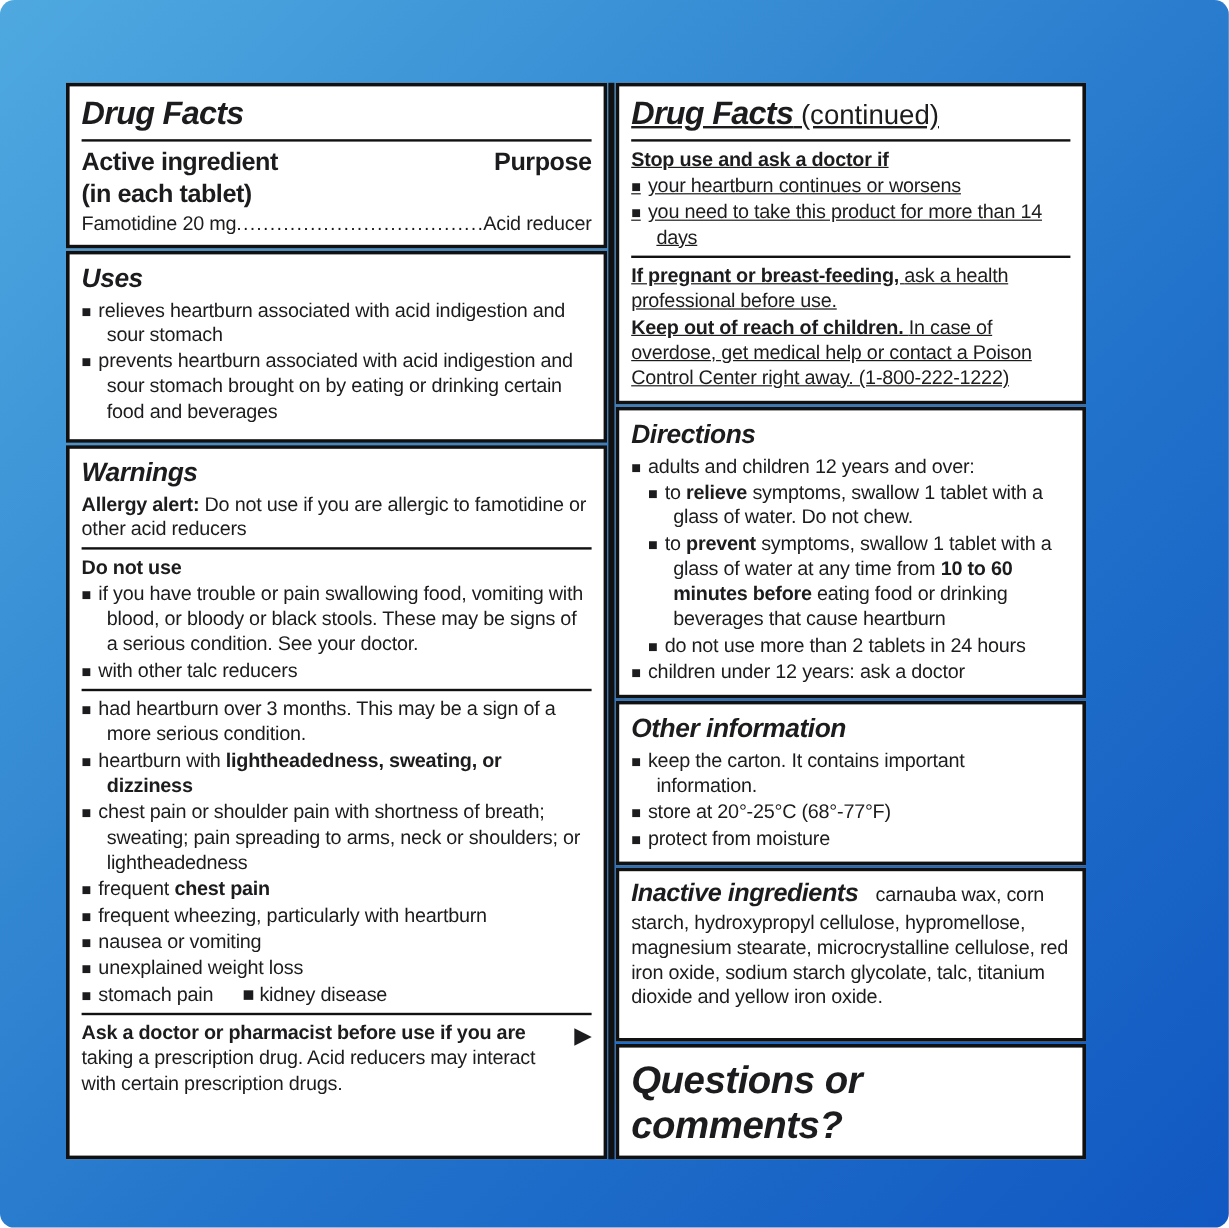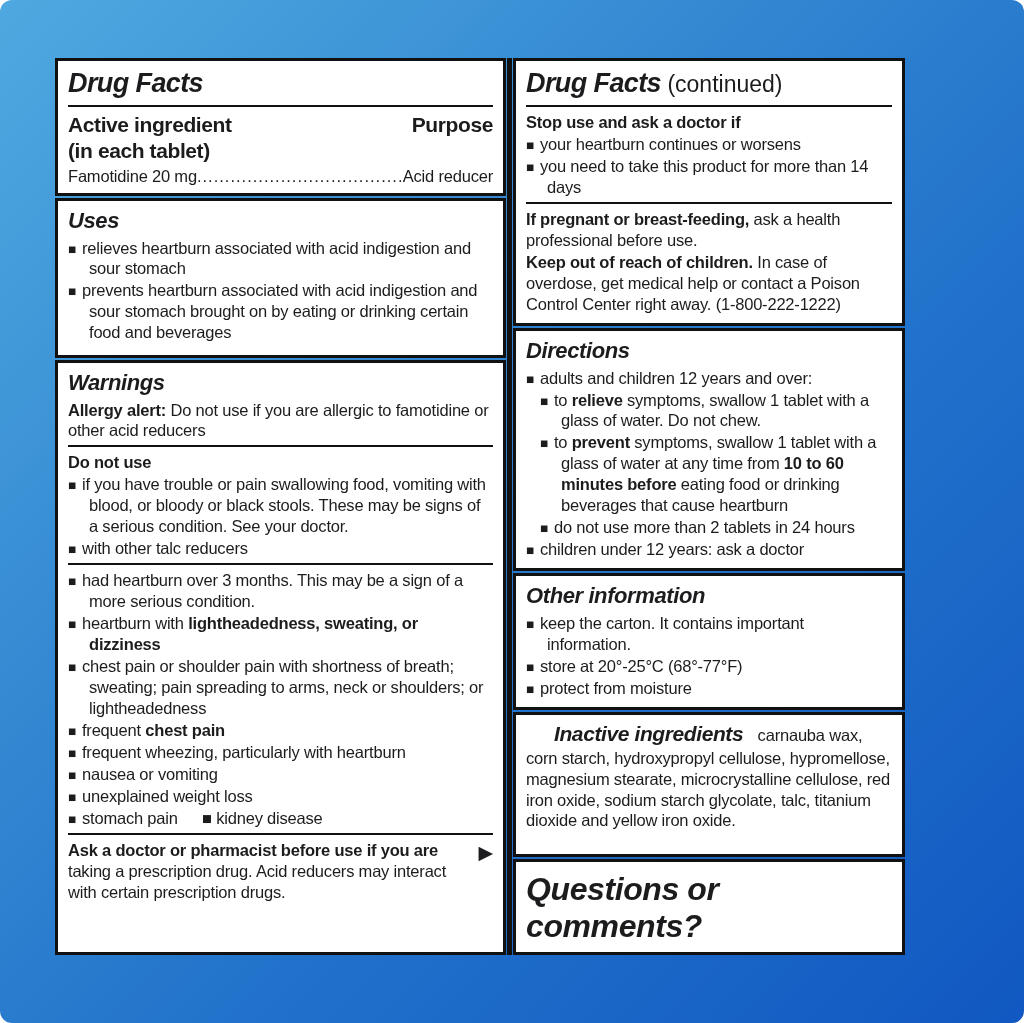--- a/index.html
+++ b/index.html
@@ -8,58 +8,58 @@
     background:#ffffff;
     font-family:"Liberation Sans","DejaVu Sans",sans-serif;
     color:#1c1c1e;
     -webkit-font-smoothing:antialiased;
   }
   .bg{
     position:absolute;inset:0;border-radius:12px;
     background:linear-gradient(135deg,#4fa9e0 0%,#3489d2 35%,#2273cb 60%,#1158c2 100%);
   }
   .label{
-    position:absolute;left:55px;top:58px;width:850px;height:897px;
+    position:absolute;left:55px;top:69px;width:850px;height:897px;
     display:flex;
   }
   .col{display:flex;flex-direction:column;min-width:0;}
   .col-left{flex:0 0 451px;}
   .col-right{flex:1;}
   .vdivider{flex:0 0 5px;background:#111;margin:0 1px;}
   .sec{
     box-sizing:border-box;background:#fff;border:3px solid #111;
     margin-bottom:2px;padding:5px 10px 7px 10px;overflow:hidden;
   }
   .sec:last-child{margin-bottom:0;flex:1;}
   
   .mainhead{font-size:27px;font-weight:700;font-style:italic;letter-spacing:-0.6px;padding:2px 0 4px 0;}
   .mh-suffix{font-style:normal;font-weight:400;font-size:23px;letter-spacing:0;}
   .sechead{font-size:22px;font-weight:700;font-style:italic;letter-spacing:-0.4px;padding:2px 0 3px 0;}
   .sechead.lg{font-size:32px;padding:4px 0 8px 0;}
   .rule{border:none;border-top:2px solid #111;margin:4px 0 5px 0;height:0;}
   .mainrule{margin-top:2px;}
   .para{font-size:16.5px;line-height:1.27;letter-spacing:-0.2px;margin:1px 0;}
   .b{font-weight:700;}
-  .hi{font-size:21px;font-weight:700;font-style:italic;letter-spacing:-0.4px;padding-right:10px;margin-left:28px;}
+  .hi{font-size:21px;font-weight:700;font-style:italic;letter-spacing:-0.4px;padding-right:10px;}
   .bullet{
     font-size:16.5px;line-height:1.27;letter-spacing:-0.2px;
     padding-left:21px;text-indent:-21px;margin:1px 0;
   }
   .bullet.l2{margin-left:14px;}
   .sq{margin-right:6px;font-size:0.82em;}
   .arrow{float:right;font-size:19px;line-height:1;margin-top:3px;}
   .tch{display:flex;justify-content:space-between;align-items:flex-start;
        font-size:21px;font-weight:700;letter-spacing:-0.4px;line-height:1.25;}
   .dotline{display:flex;align-items:flex-start;font-size:16.5px;letter-spacing:-0.2px;margin-top:2px;}
   .dl-leader{flex:1;overflow:hidden;white-space:nowrap;letter-spacing:1px;}
   .dl-left,.dl-right{white-space:nowrap;}
   
   #sec-drug-facts-main{min-height:136px;}
   #sec-uses{min-height:160px;}
-  #sec-drug-facts-continued{min-height:242px;}
+  #sec-drug-facts-continued{min-height:242px;text-decoration:underline;}
   #sec-directions{min-height:218px;}
   #sec-other-information{min-height:135px;}
   #sec-inactive-ingredients{min-height:145px;}
 </style>
 </head>
 <body>
 
 <div class="bg"></div>
 
 <div class="label">

